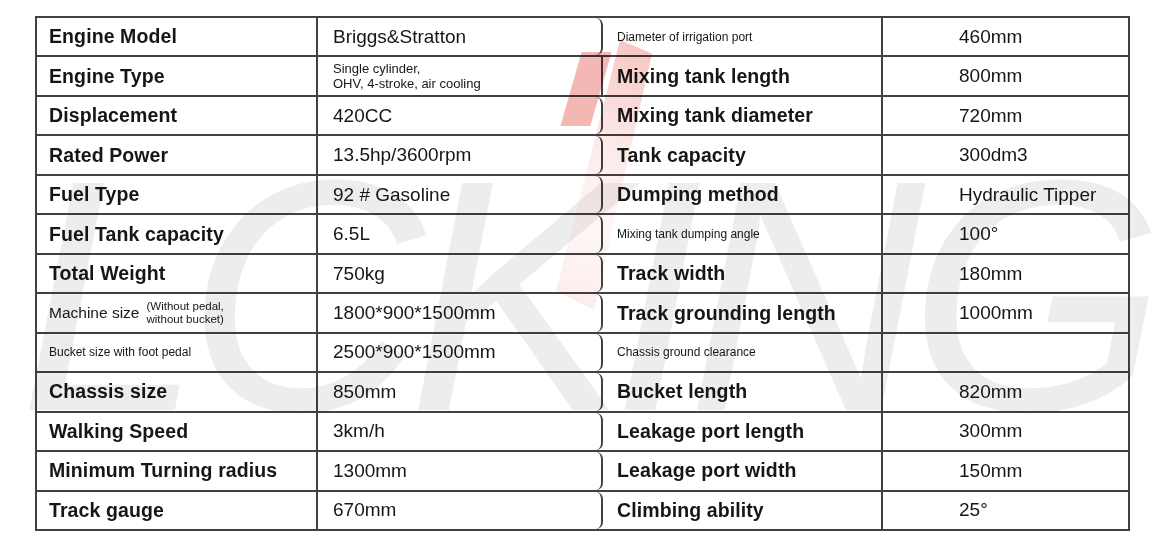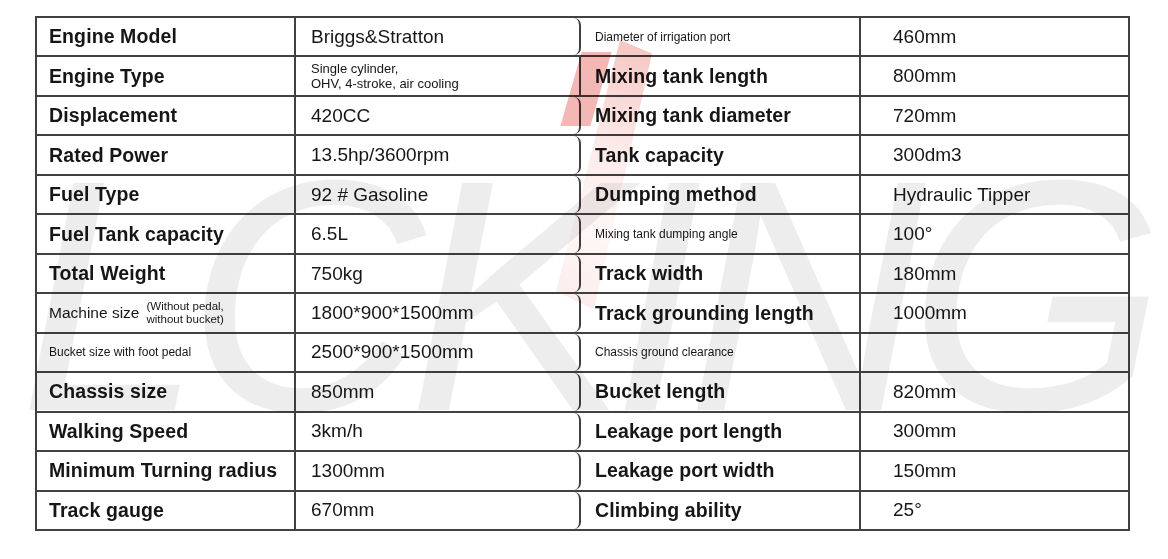--- a/index.html
+++ b/index.html
@@ -34,24 +34,24 @@
     position:absolute;left:35px;top:16px;width:1095px;height:515px;
     border:2px solid var(--border-color);box-sizing:border-box;
     display:flex;flex-direction:column;z-index:1;background:transparent;
   }
   .row{flex:1;display:flex;border-bottom:2px solid var(--border-color);min-height:0;}
   .row:last-child{border-bottom:none;}
   .cell{
     display:flex;align-items:center;box-sizing:border-box;
     padding-left:12px;padding-right:4px;overflow:hidden;
   }
-  .c1{width:259px;border-right:2px solid var(--border-color);}
+  .c1{width:281px;border-right:2px solid var(--border-color);}
   .c2{width:285px;border-right:2px solid var(--border-color);padding-left:15px;}
   .c3{width:280px;border-right:2px solid var(--border-color);padding-left:14px;}
-  .c4{flex:1;padding-left:32px;}
+  .c4{flex:1;padding-left:32px;margin-left:44px;}
   .b{font-weight:bold;font-size:19.5px;letter-spacing:0.1px;}
   .val{font-size:19px;border-radius:7px;}
   .rt{font-size:12px;}            
   .sm{font-size:15.5px;}          
   .nt{font-size:11.5px;line-height:1.1;white-space:pre-line;margin-left:7px;}
   .vsm{font-size:13px;line-height:1.2;white-space:pre-line;}
 </style>
 </head>
 <body>
 

